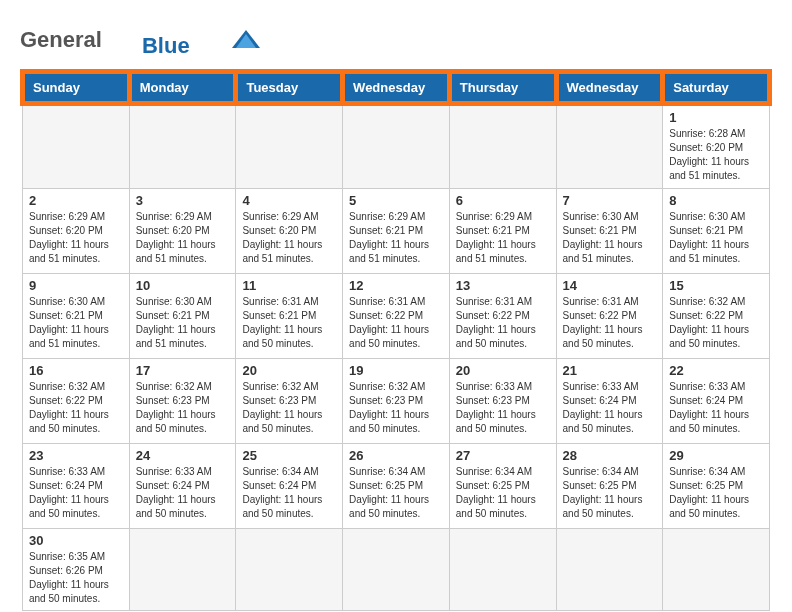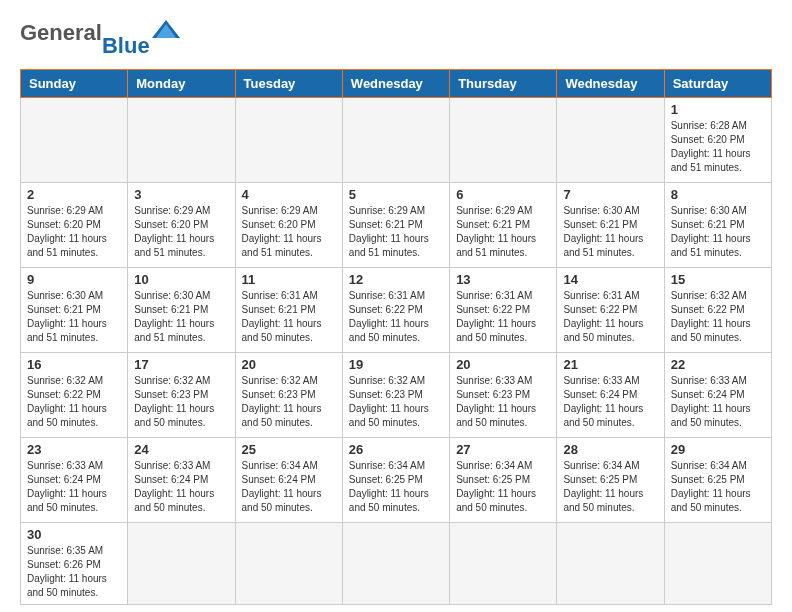--- a/index.html
+++ b/index.html
@@ -16,24 +16,25 @@
       align-items: flex-start;
       margin-bottom: 10px;
     }
     .logo {
       display: flex;
       flex-direction: column;
       align-items: flex-start;
     }
     .logo-text {
       display: flex;
-      align-items: flex-start;
+      align-items: center;
       font-size: 22px;
       font-weight: bold;
       color: #333;
+      gap: 40px;
     }
     .logo-general { color: #555; }
     .logo-blue { color: #1a6aab; margin-top: 13px; }
     .logo-icon {
       width: 30px;
       height: 20px;
       margin-left: 2px;
       margin-right: 0;
       position: relative;
       display: inline-block;
@@ -54,21 +55,21 @@
       width: 100%;
       border-collapse: collapse;
       border: 1px solid #ccc;
     }
     .calendar th {
       background: #1a6aab;
       color: #fff;
       text-align: left;
       padding: 6px 8px;
       font-size: 13px;
-      border: 1px solid #f97316;
+      border: 5px solid #f97316;
     }
     .calendar td {
       vertical-align: top;
       border: 1px solid #ccc;
       padding: 4px 6px;
       font-size: 10.5px;
       color: #333;
       width: calc(100% / 7);
       min-height: 80px;
       height: 85px;

